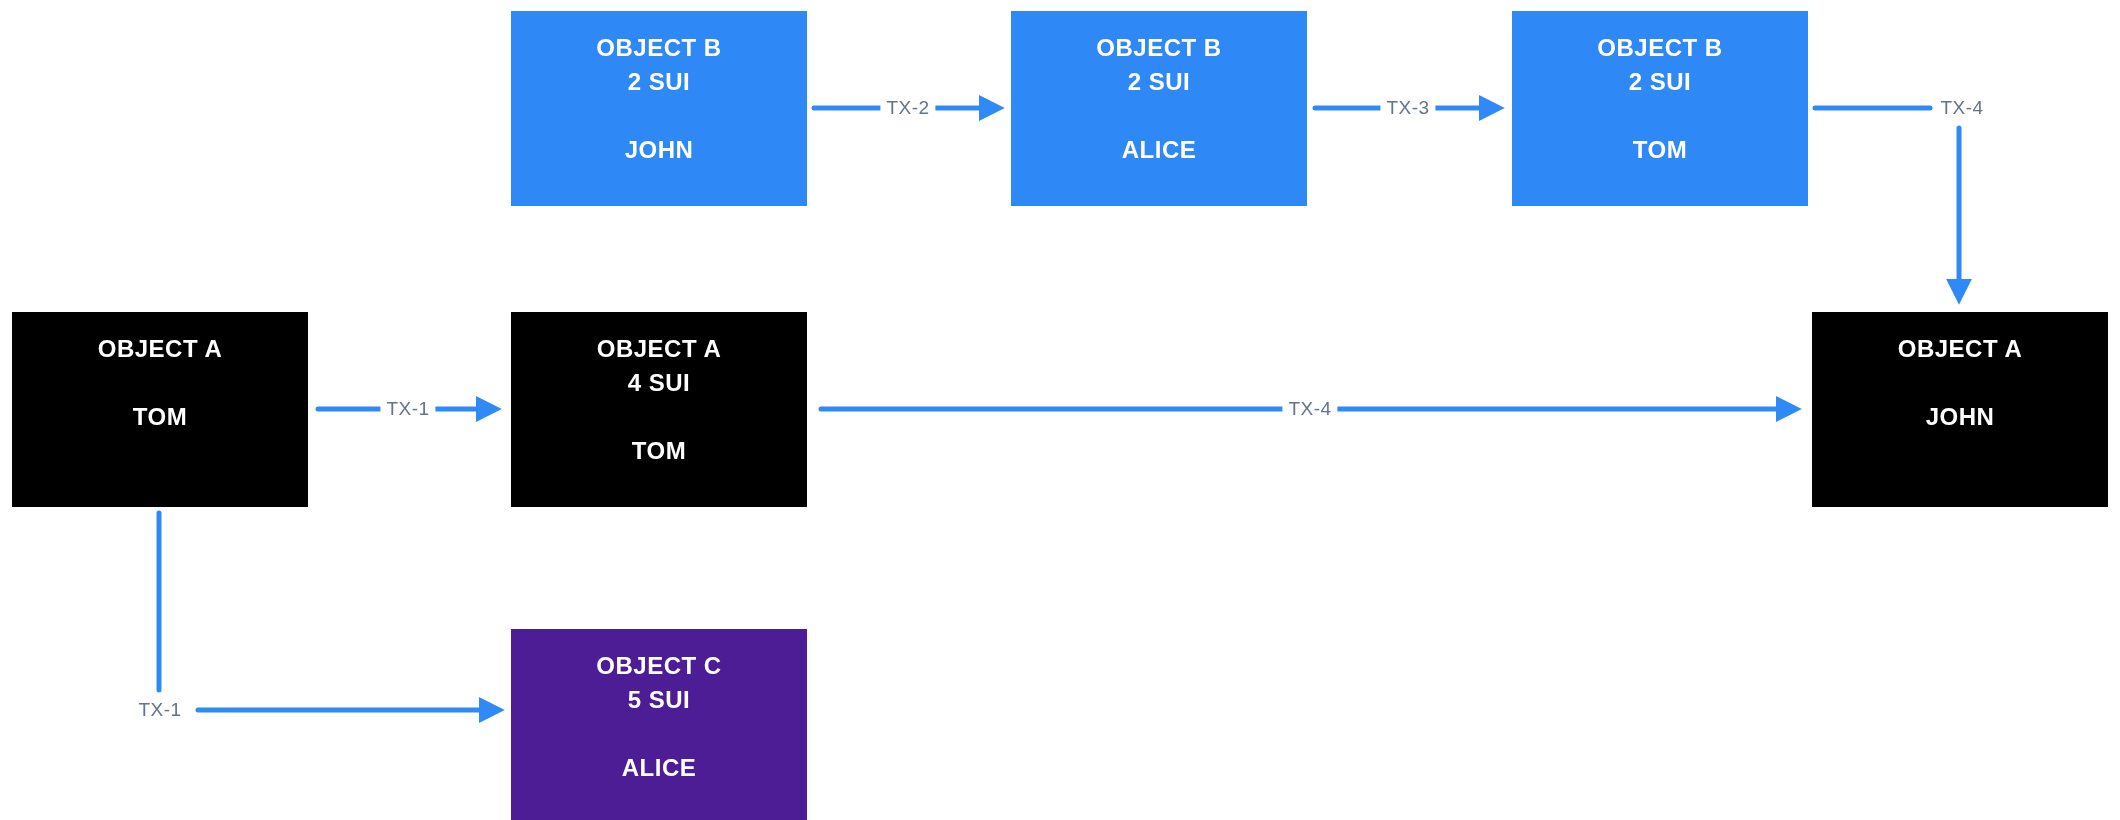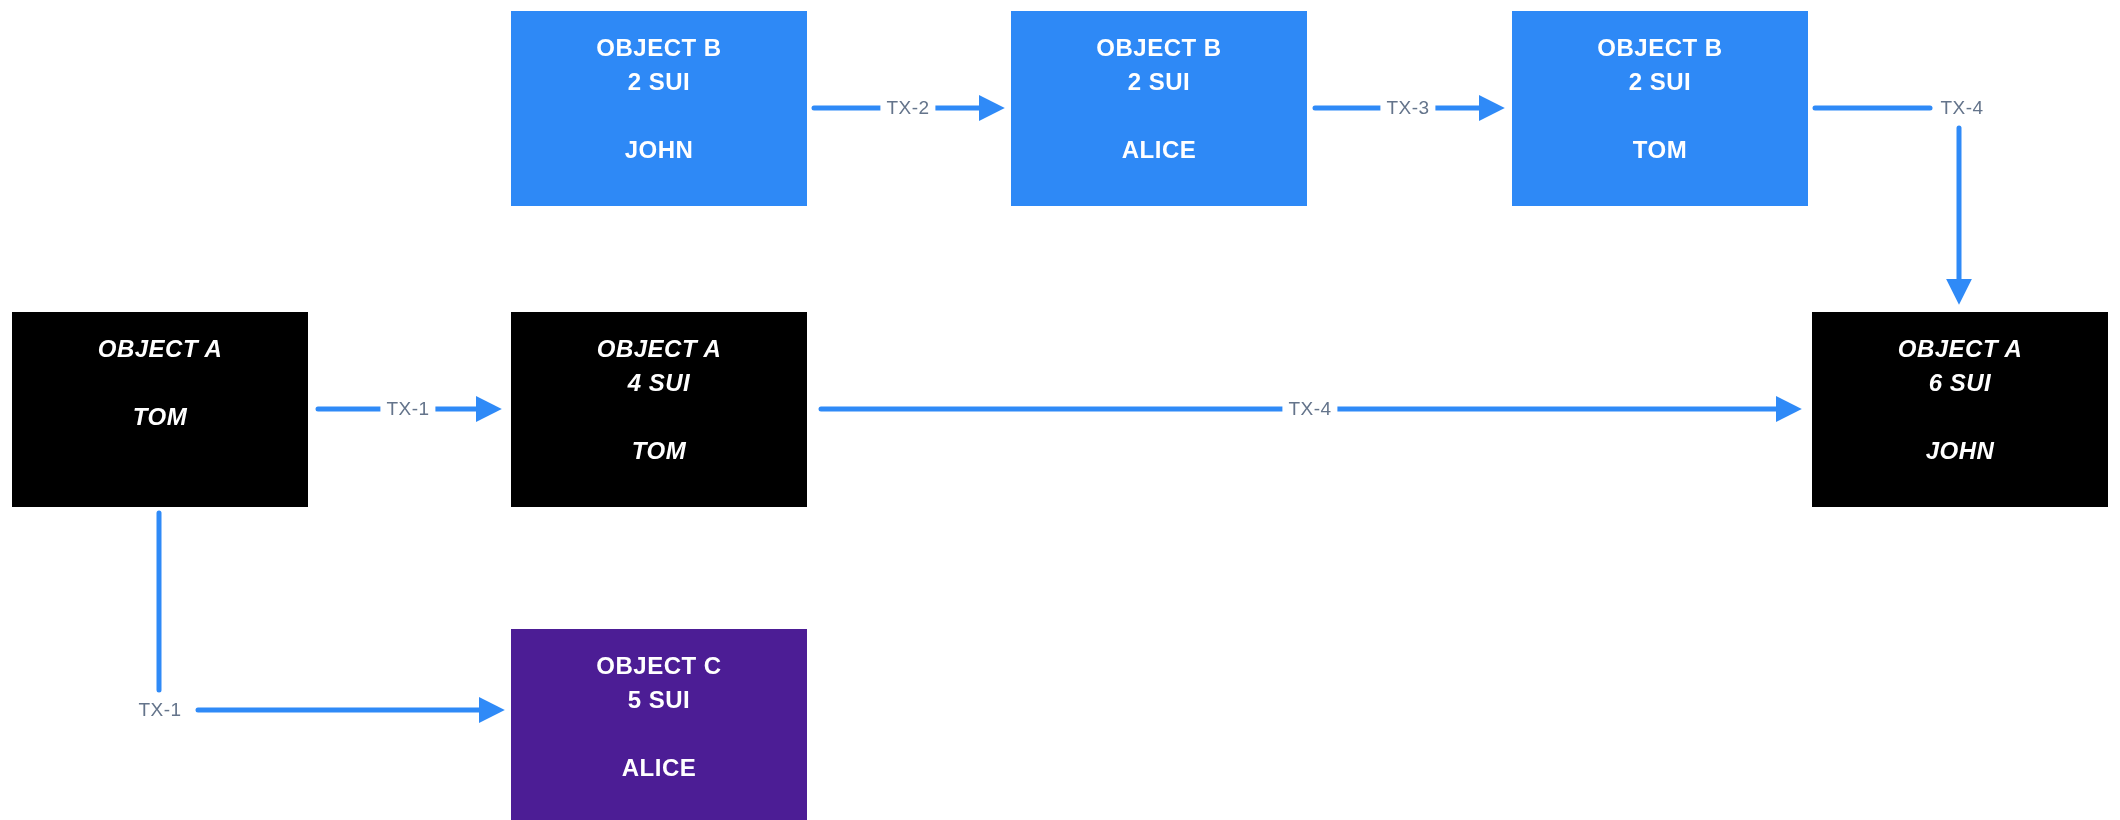--- a/index.html
+++ b/index.html
@@ -29,21 +29,21 @@
     box-sizing: border-box;
     padding-top: 20px;
     text-align: center;
     color: #ffffff;
     font-size: 24px;
     font-weight: 600;
     letter-spacing: 0.5px;
     line-height: 34px;
   }
   .node--blue  { background: #2e89f6; }
-  .node--black { background: #000000; font-style: italic; }
+  .node--black { background: #000000; }
   .node--gray  { background: #4c1d95; margin-top: 19px; }
   .node .owner { margin-top: 34px; }
   .edge-label {
     position: absolute;
     transform: translate(-50%, -50%);
     background: #ffffff;
     padding: 0 6px;
     color: #64748b;
     font-size: 19px;
     font-weight: 500;
@@ -105,21 +105,20 @@
   </div>
 
   <div class="node node--black" style="left:511px; top:312px;">
     <div>OBJECT A</div>
     <div>4 SUI</div>
     <div class="owner">TOM</div>
   </div>
 
   <div class="node node--black" style="left:1812px; top:312px;">
     <div>OBJECT A</div>
-    <div>6 SUI</div>
     <div class="owner">JOHN</div>
   </div>
 
   <div class="node node--gray" style="left:511px; top:610px;">
     <div>OBJECT C</div>
     <div>5 SUI</div>
     <div class="owner">ALICE</div>
   </div>
 
   <span class="edge-label" style="left:408px; top:409px;">TX-1</span>

